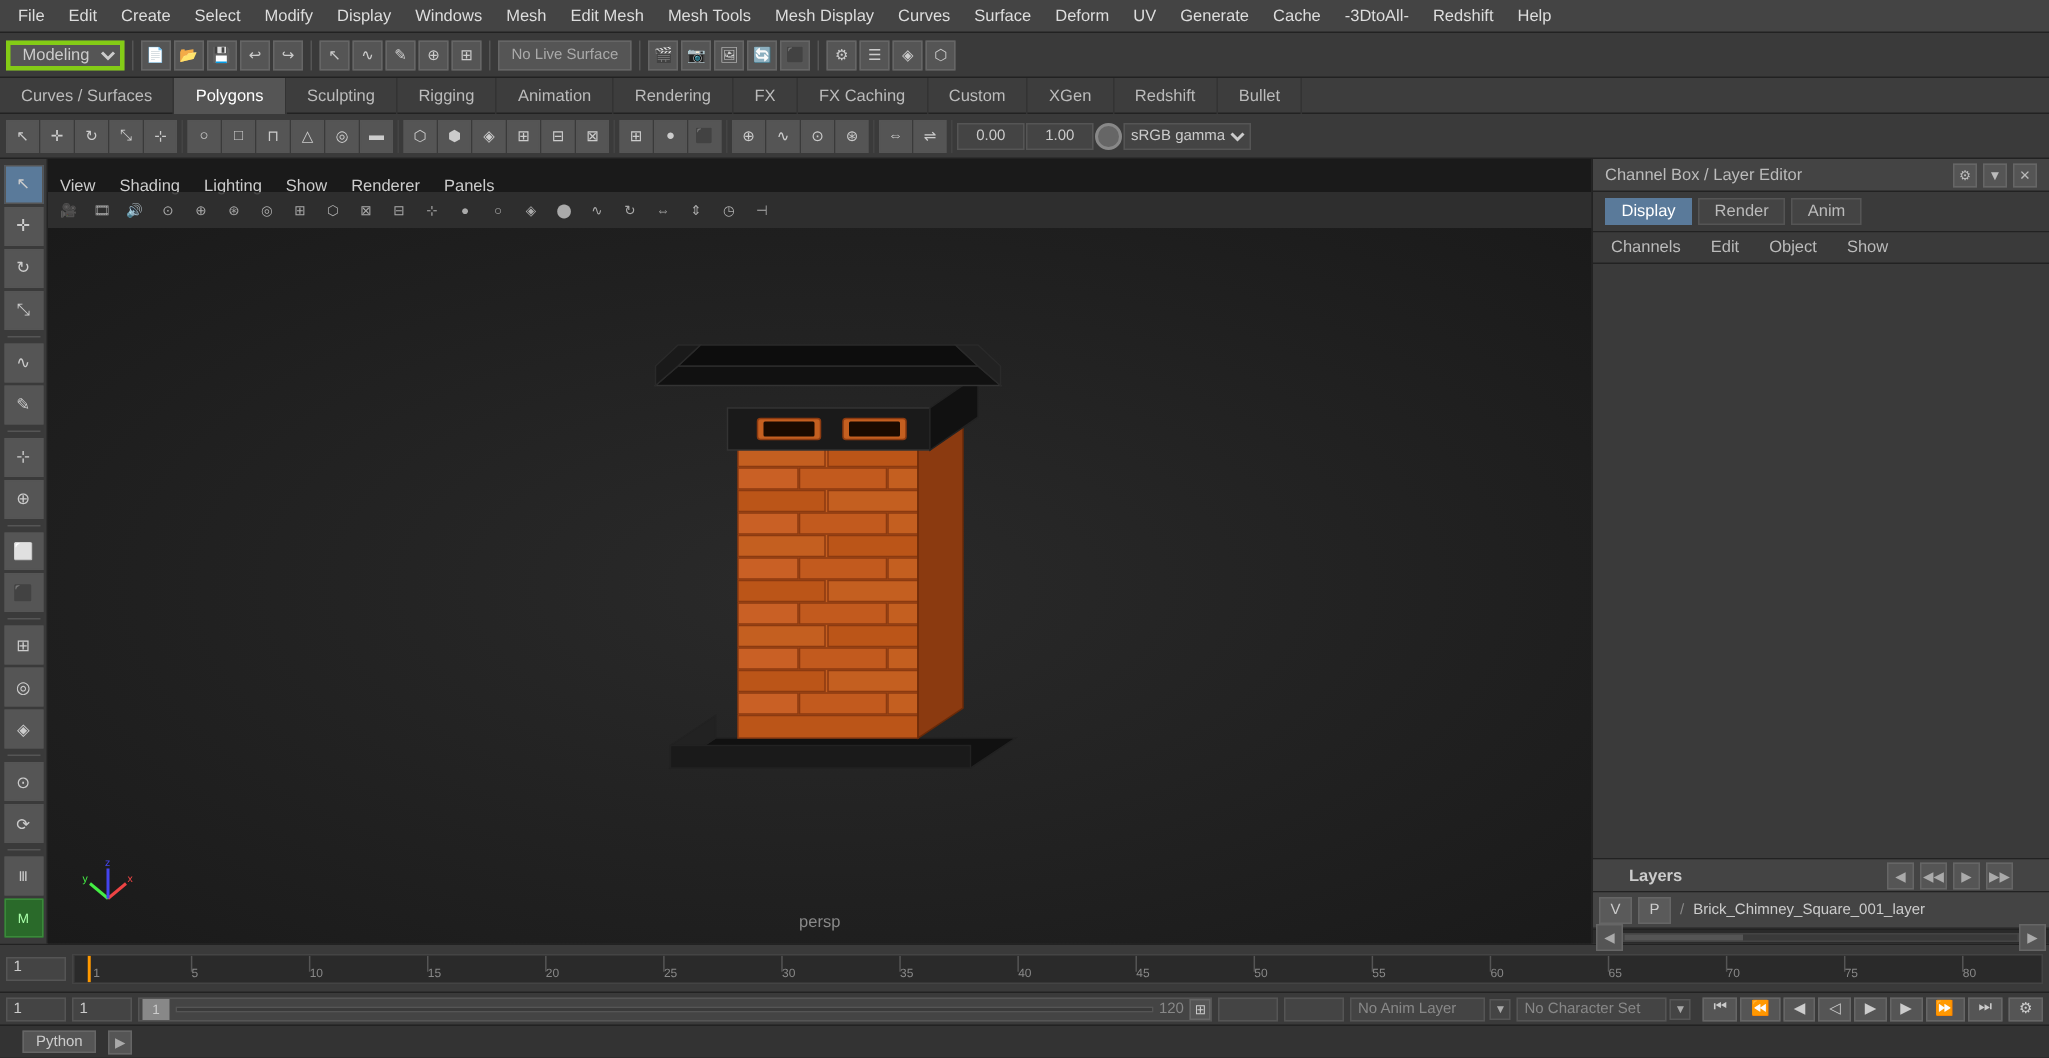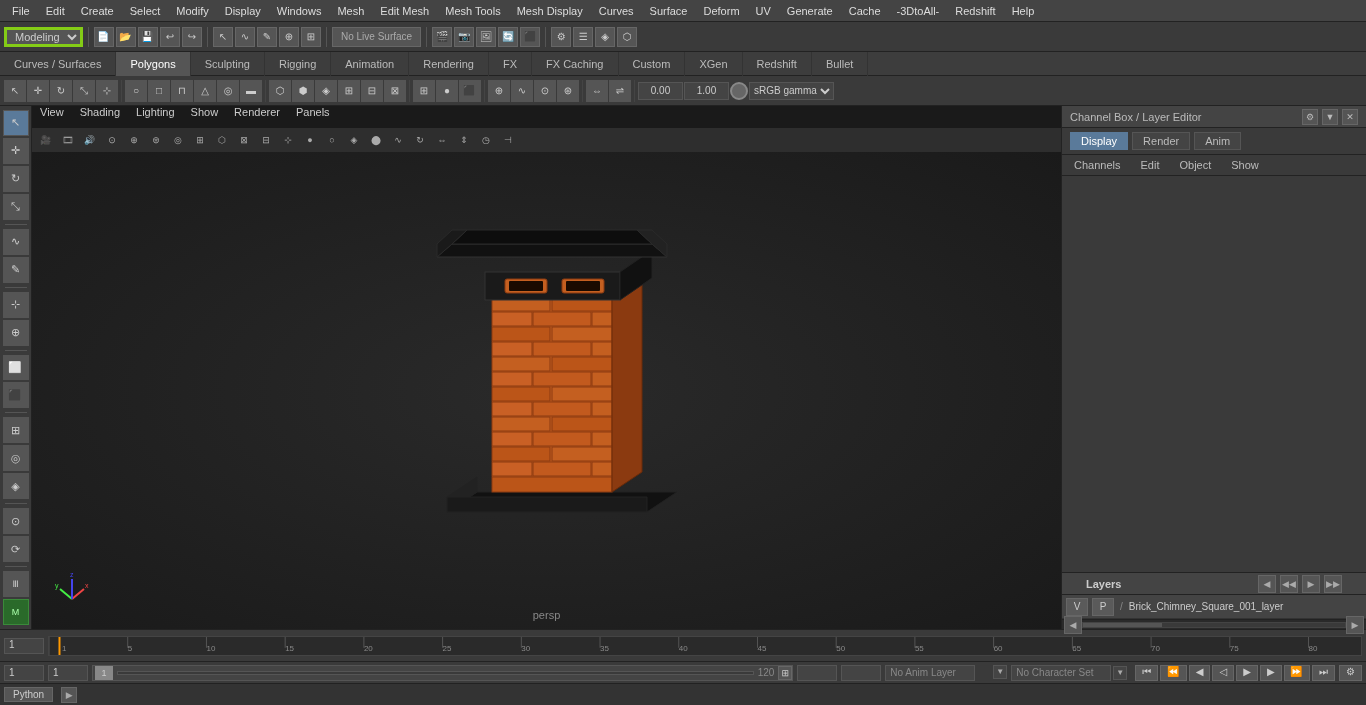--- a/index.html
+++ b/index.html
@@ -89,21 +89,21 @@
     .lt-btn.active { background: #5a7a9a; }
     .lt-sep { width: 22px; height: 1px; background: #555; margin: 2px 0; }
 
     
     #viewport {
       flex: 1; background: #1a1a1a; position: relative; overflow: hidden;
     }
     #viewport-menu {
       position: absolute; top: 0; left: 0;
       display: flex; gap: 16px;
-      padding: 0 8px;
+      padding: 12px 8px;
       font-size: 11px; color: #ccc;
       z-index: 10;
     }
     .vp-menu-item { cursor: pointer; }
 
     
     #vp-toolbar {
       position: absolute; top: 22px; left: 0; right: 0;
       display: flex; align-items: center;
       background: rgba(50,50,50,0.85); height: 24px;
@@ -231,21 +231,21 @@
       background: #555; border: 1px solid #666; color: #ccc;
       height: 16px; font-size: 10px; padding: 0 6px; cursor: pointer;
       white-space: nowrap;
     }
 
     
     #python-bar {
       height: 22px; background: #333;
       border-top: 1px solid #222;
       display: flex; align-items: center;
-      padding: 0 4px; gap: 8px;
+      padding: 0 15px; gap: 8px;
     }
     .py-label {
       background: #555; border: 1px solid #666;
       padding: 1px 8px; font-size: 10px; color: #ccc;
       cursor: pointer;
     }
     .py-cmd { font-size: 10px; color: #aaa; flex: 1; }
     .py-icon { width: 16px; height: 16px; background: #555; border: 1px solid #666; cursor: pointer; display: flex; align-items: center; justify-content: center; font-size: 9px; color: #aaa; }
 
     
@@ -663,21 +663,21 @@
 
   <div style="display:flex;align-items:center;background:#444;border:1px solid #555;height:16px;flex:1;position:relative;">
     <div style="background:#888;width:18px;height:14px;margin-left:2px;display:flex;align-items:center;justify-content:center;font-size:9px;color:#ccc;">1</div>
     <div style="flex:1;background:#3a3a3a;height:4px;margin:0 4px;border:1px solid #555;"></div>
     <span style="font-size:10px;color:#888;margin-right:4px;">120</span>
     <div style="background:#555;border:1px solid #666;width:14px;height:14px;display:flex;align-items:center;justify-content:center;font-size:9px;">⊞</div>
   </div>
 
   <input class="bb-field" style="width: 40px;">
   <input class="bb-field" style="width: 40px;">
-  <div style="display:flex;gap:18px;">
+  <div style="display:flex;align-items:center;gap:3px;">
     <div style="background:#444;border:1px solid #555;height:16px;font-size:10px;padding:0 4px;display:flex;align-items:center;color:#888;cursor:pointer;min-width:90px;">No Anim Layer</div>
     <div style="width:14px;height:14px;background:#444;border:1px solid #555;cursor:pointer;display:flex;align-items:center;justify-content:center;font-size:8px;color:#aaa;">▼</div>
   </div>
   <div style="display:flex;align-items:center;gap:2px;">
     <div style="background:#444;border:1px solid #555;height:16px;font-size:10px;padding:0 4px;display:flex;align-items:center;color:#888;cursor:pointer;min-width:100px;">No Character Set</div>
     <div style="width:14px;height:14px;background:#444;border:1px solid #555;cursor:pointer;display:flex;align-items:center;justify-content:center;font-size:8px;color:#aaa;">▼</div>
   </div>
 
   <div style="display:flex;gap:2px;margin-left:4px;">
     <div class="bb-btn">⏮</div>

